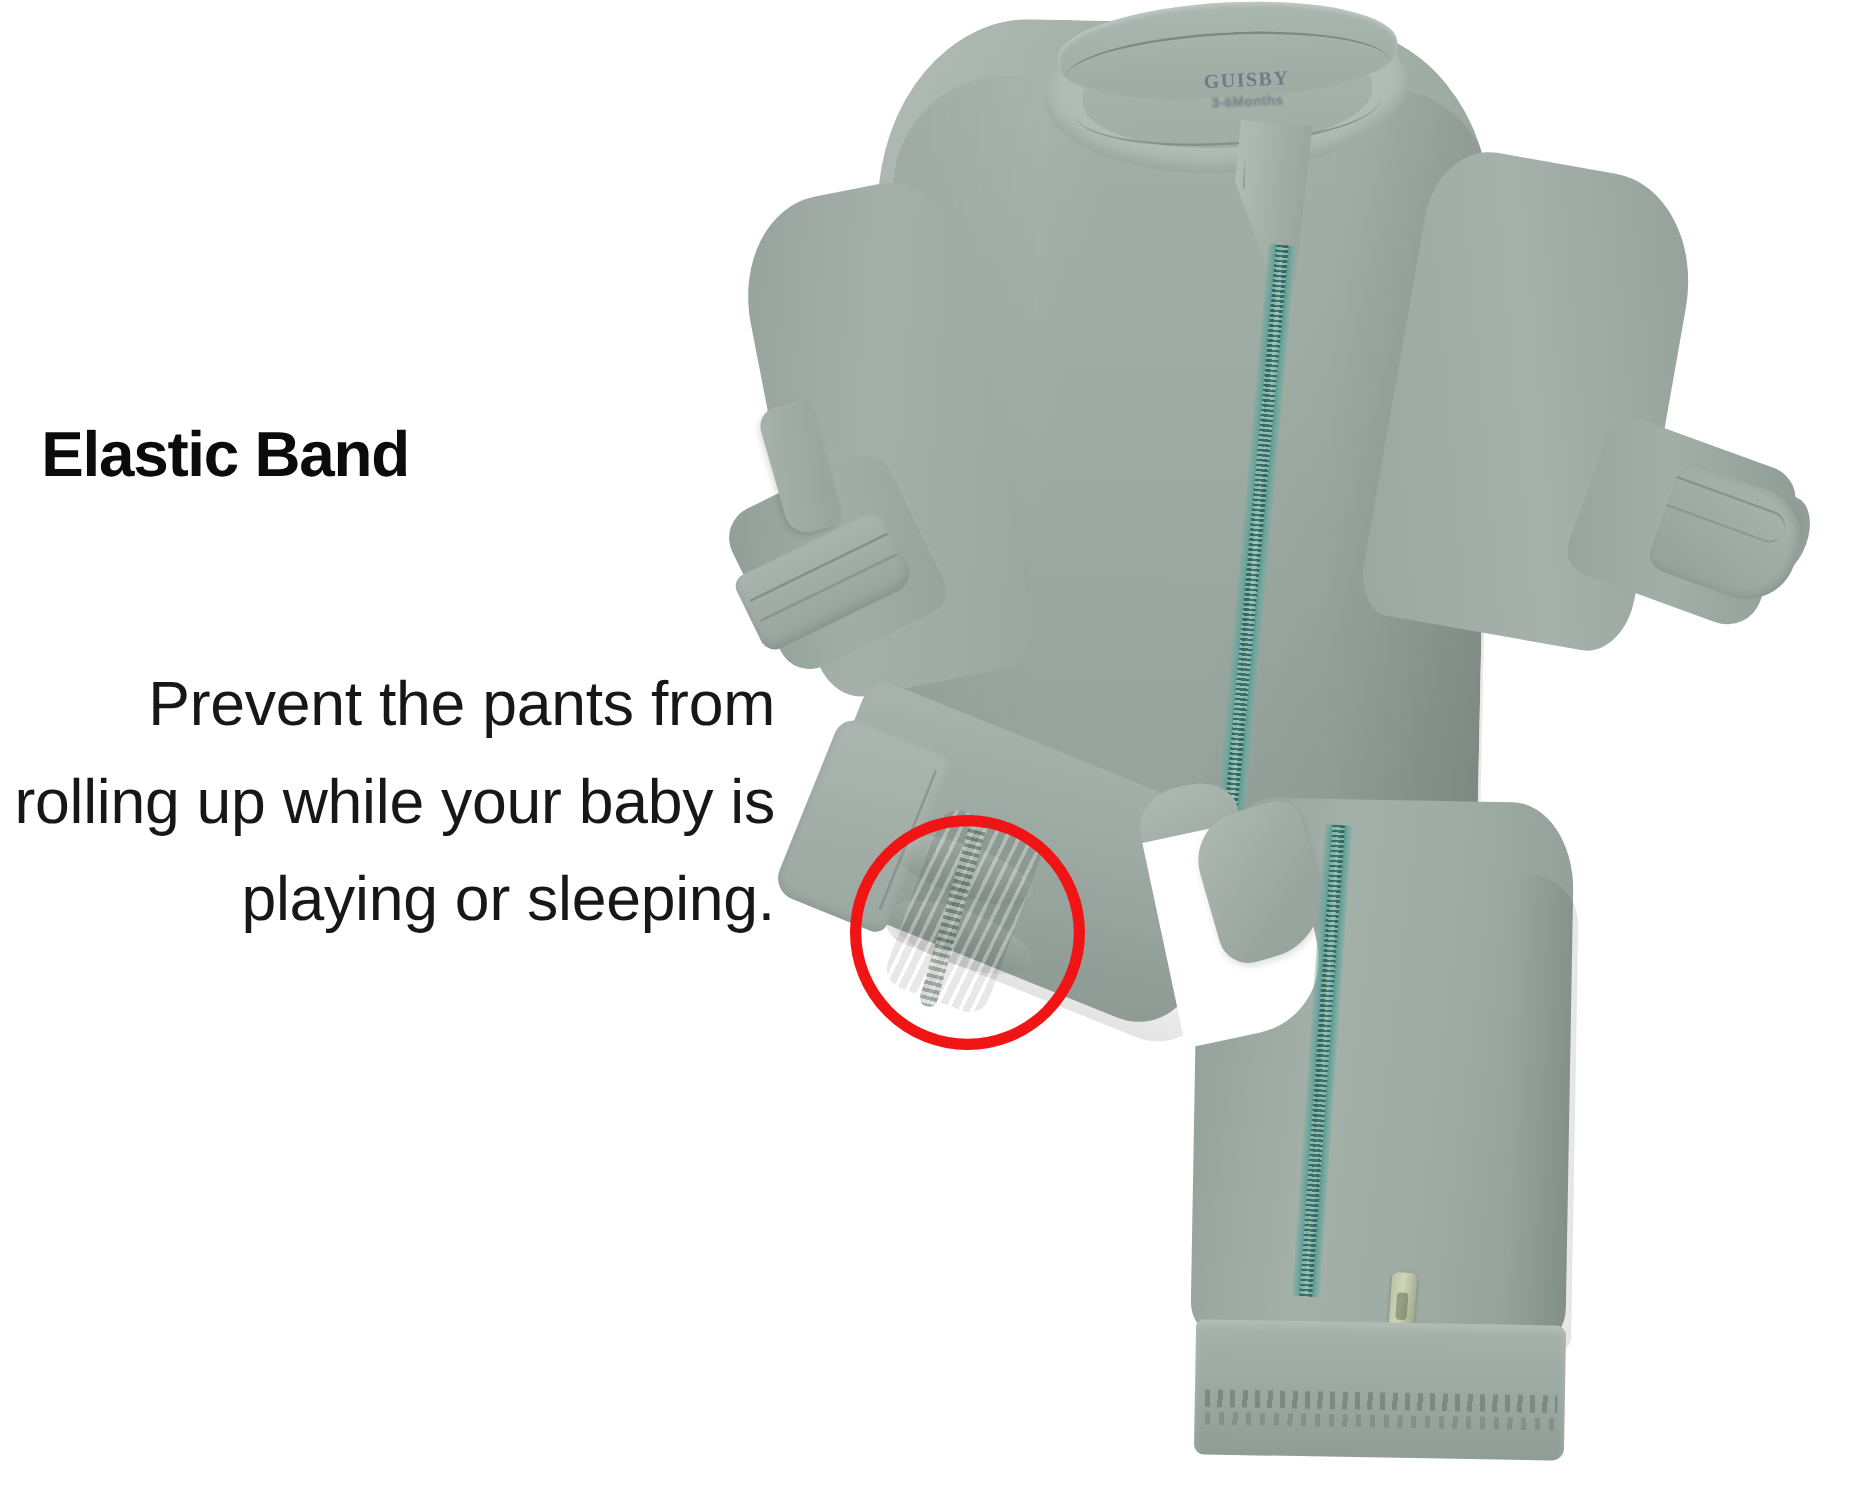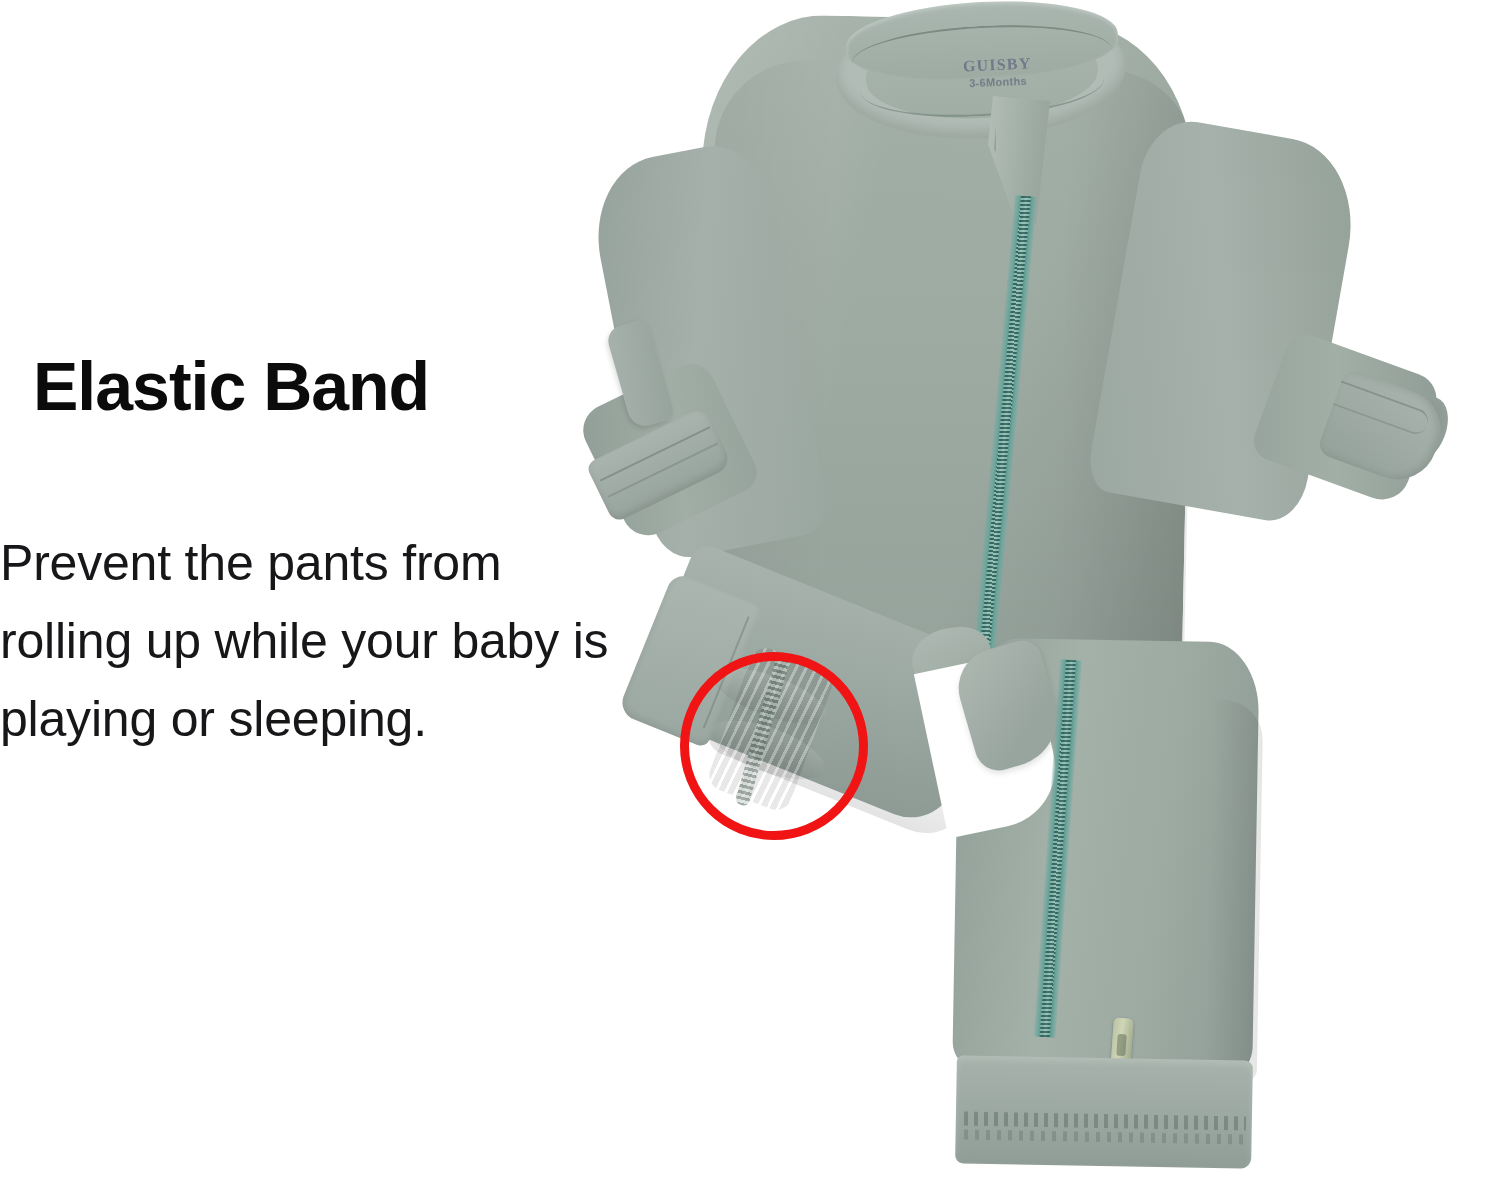--- a/index.html
+++ b/index.html
@@ -23,39 +23,39 @@
     position: absolute;
     left: 0;
     top: 0;
     width: 620px;
     height: 1194px;
     z-index: 40;
   }
   #headline {
     position: absolute;
     left: 33px;
-    top: 352px;
+    top: 338px;
     width: 560px;
-    font-size: 68px;
+    font-size: 51px;
     font-weight: bold;
     color: #0b0b0b;
     letter-spacing: -1px;
     line-height: 1.02;
     white-space: nowrap;
   }
   #body-copy {
     position: absolute;
     left: 0px;
     top: 524px;
     width: 620px;
     font-size: 50px;
     font-weight: 400;
     color: #17171a;
     line-height: 78px;
-    text-align: left;
+    text-align: right;
     letter-spacing: -0.2px;
   }
 
   
   #product-stage {
     position: absolute;
     left: 560px;
     top: 0px;
     width: 940px;
     height: 1194px;

